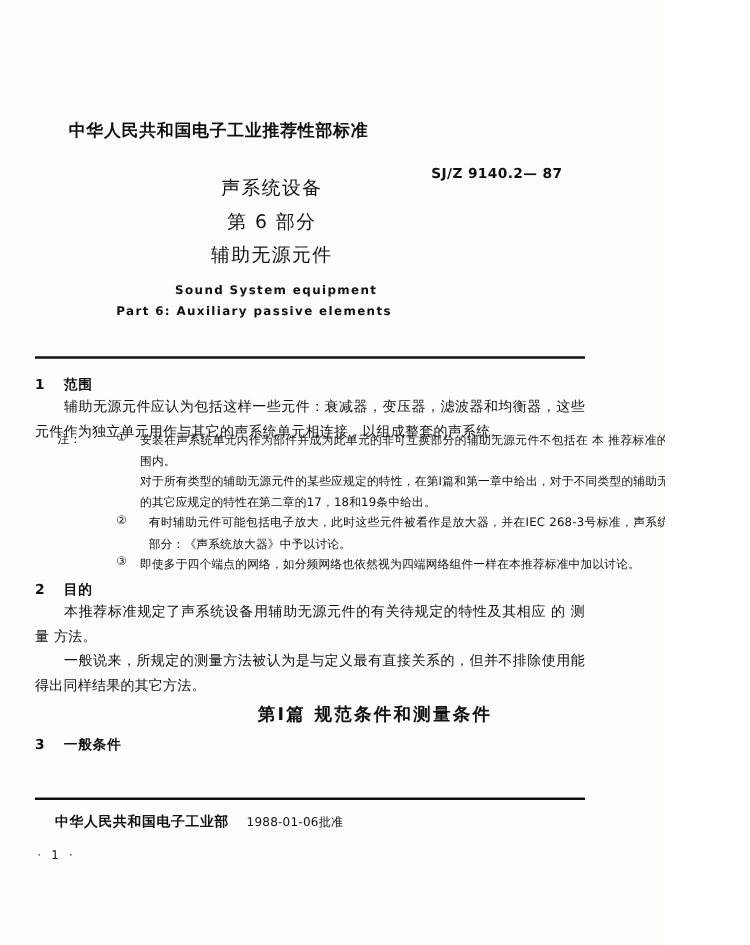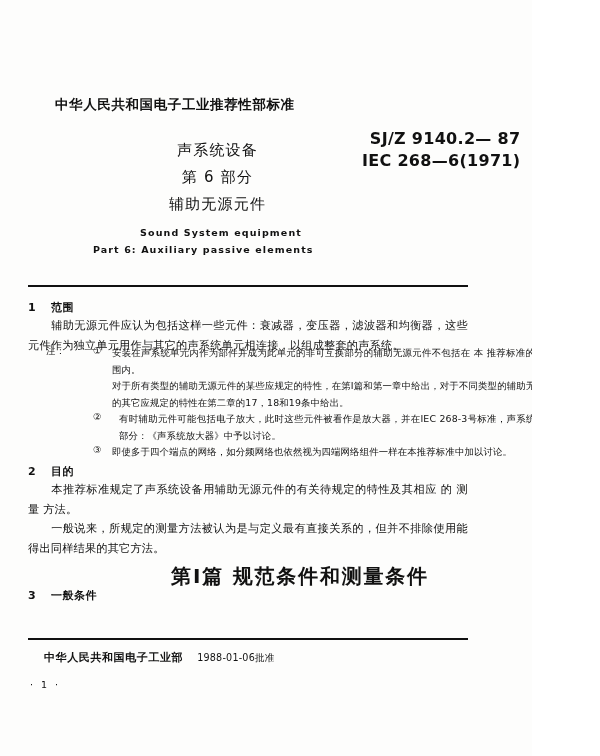--- a/index.html
+++ b/index.html
@@ -39,28 +39,27 @@
   .title-line {
     font-size: 15px;
     font-weight: normal;
     letter-spacing: 1.2px;
     line-height: 27px;
     white-space: nowrap;
   }
 
   .code-stack {
     position: absolute;
-    left: 362px;
+    left: 345px;
     top: 128px;
-    font-size: 16px;
+    font-size: 11px;
     font-weight: bold;
     line-height: 22px;
     letter-spacing: 0.3px;
     white-space: nowrap;
-    text-align: right;
   }
 
   .en-stack {
     position: absolute;
     left: 96px;
     top: 224px;
     width: 250px;
     text-align: center;
   }
   .en-line {
@@ -120,21 +119,21 @@
     text-align: justify;
     text-justify: inter-character;
   }
 
   .part-title {
     position: absolute;
     left: 0;
     top: 563px;
     width: 600px;
     text-align: center;
-    font-size: 20px;
+    font-size: 14px;
     font-weight: bold;
     letter-spacing: 1.8px;
     white-space: nowrap;
   }
 
   .footer-line {
     position: absolute;
     left: 44px;
     top: 650px;
     font-size: 11px;
@@ -167,21 +166,20 @@
   <div class="std-org">中华人民共和国电子工业推荐性部标准</div>
 
   <div class="title-stack">
     <div class="title-line">声系统设备</div>
     <div class="title-line">第 6 部分</div>
     <div class="title-line">辅助无源元件</div>
   </div>
 
   <div class="code-stack">
     <div>SJ/Z 9140.2—  87</div>
-    <div>IEC 268—6(1971)</div>
   </div>
 
   <div class="en-stack">
     <div class="en-line">Sound System equipment</div>
     <div class="en-line left">Part 6: Auxiliary passive elements</div>
   </div>
 
   <div class="rule top"></div>
 
   <div class="sec-head" style="left:28px; top:300px;">

